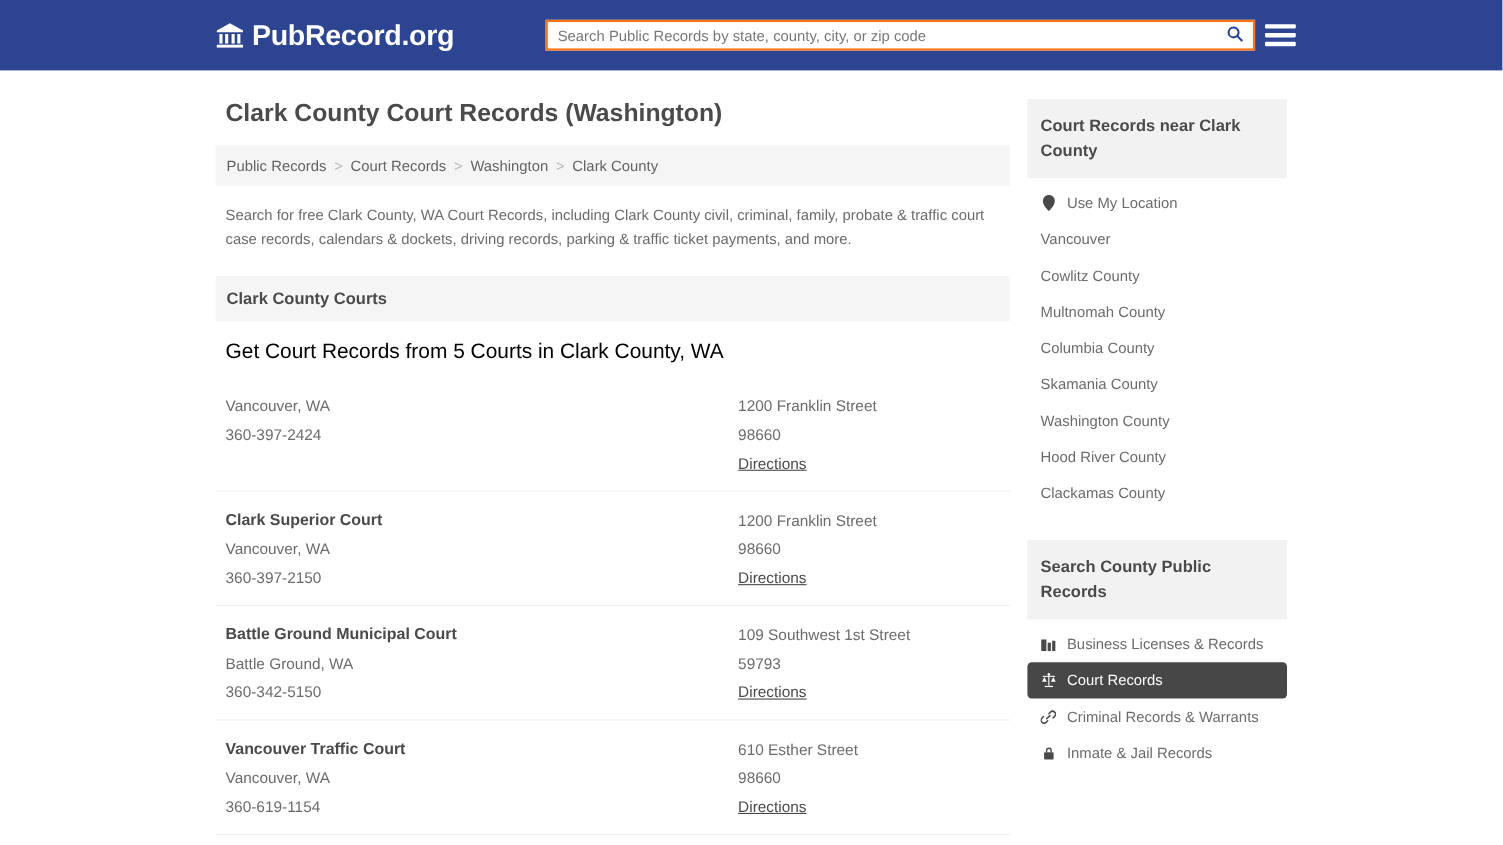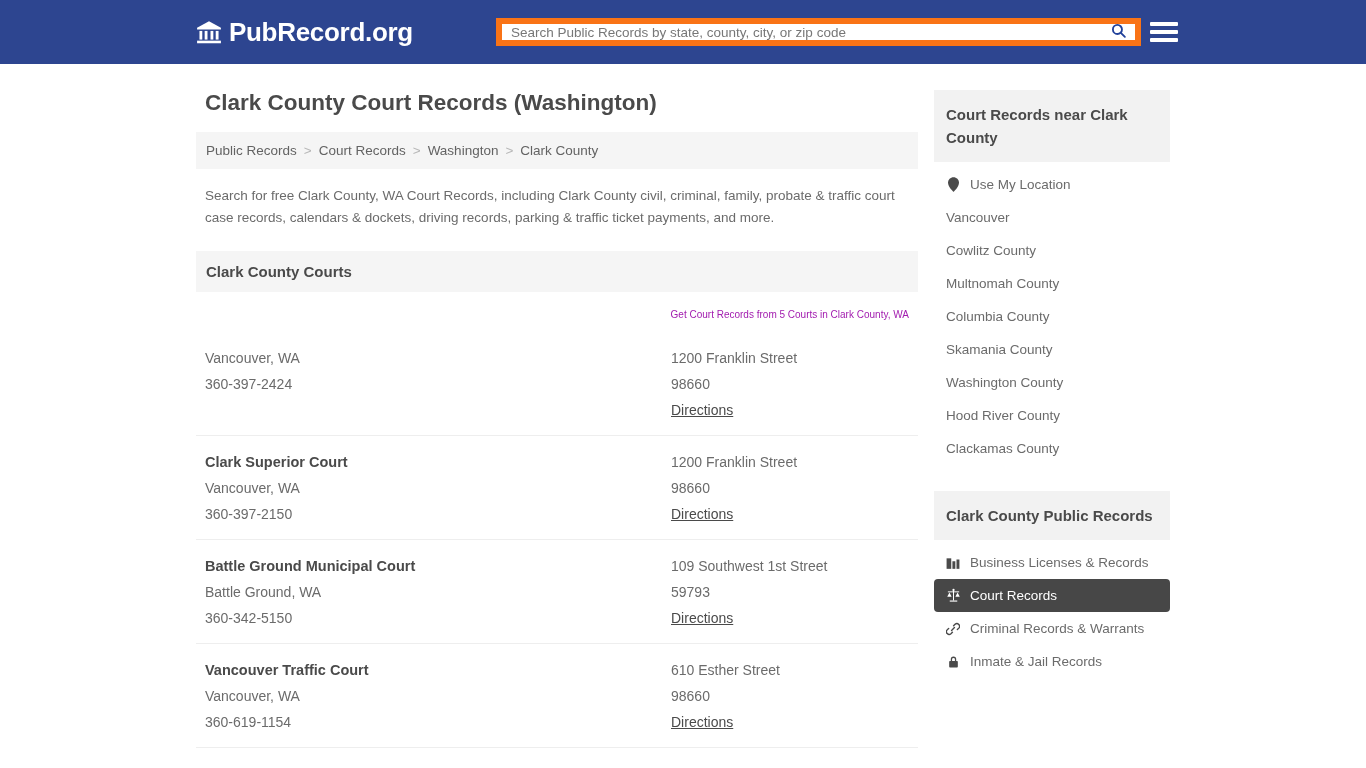--- a/index.html
+++ b/index.html
@@ -33,21 +33,21 @@
     letter-spacing: -0.3px;
     white-space: nowrap;
   }
   .search-wrap {
     position: absolute;
     left: 496px;
     top: 18px;
     width: 645px;
     height: 28px;
     background: #ffffff;
-    border: 6px solid #f97316;
+    border: 2px solid #f97316;
     display: flex;
     align-items: center;
   }
   .search-input {
     flex: 1;
     height: 100%;
     border: 0;
     outline: none;
     padding: 0 9px;
     font-family: "Liberation Sans", sans-serif;
@@ -117,24 +117,23 @@
   
   .section-head {
     background: #f5f5f5;
     margin-top: 22px;
     padding: 12px 10px;
     font-size: 15px;
     font-weight: bold;
     color: #4a4a4a;
   }
   .section-sub {
-    font-size: 10px;
-    color: #a21caf;
+    font-size: 19px;
+    color: #000000;
     padding: 17px 9px 0 9px;
-    text-align: right;
   }
 
   
   .court-list { margin-top: 12px; }
   .court-row {
     display: flex;
     padding: 13px 9px 12px 9px;
     border-top: 1px solid #eeeeee;
   }
   .court-row.first { border-top: 0; }
@@ -345,21 +344,21 @@
           <span>Washington County</span>
         </div>
         <div class="side-item">
           <span>Hood River County</span>
         </div>
         <div class="side-item">
           <span>Clackamas County</span>
         </div>
       </div>
 
-      <div class="side-card-head">Clark County Public Records</div>
+      <div class="side-card-head">Search County Public Records</div>
       <div class="side-list">
 
         <div class="side-item">
           <span class="side-icon">
             <svg width="14" height="14" viewBox="0 0 24 24" fill="#4a4a4a" aria-hidden="true">
               <rect x="1" y="4" width="8" height="18"></rect>
               <rect x="11" y="9" width="5" height="13"></rect>
               <rect x="18" y="6" width="5" height="16"></rect>
             </svg>
           </span>

